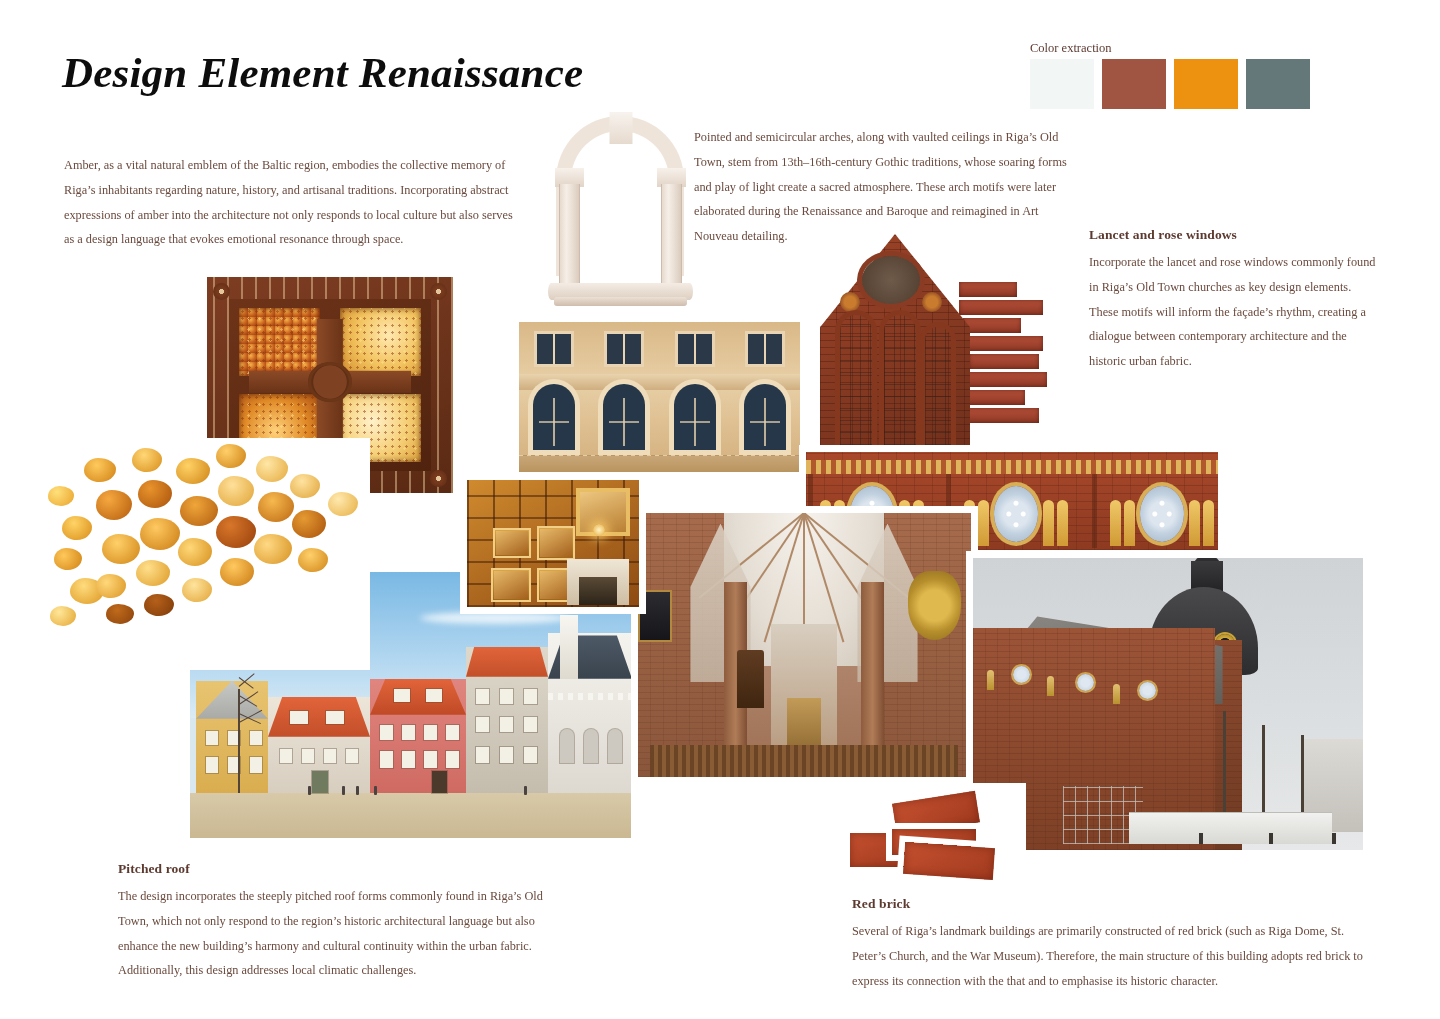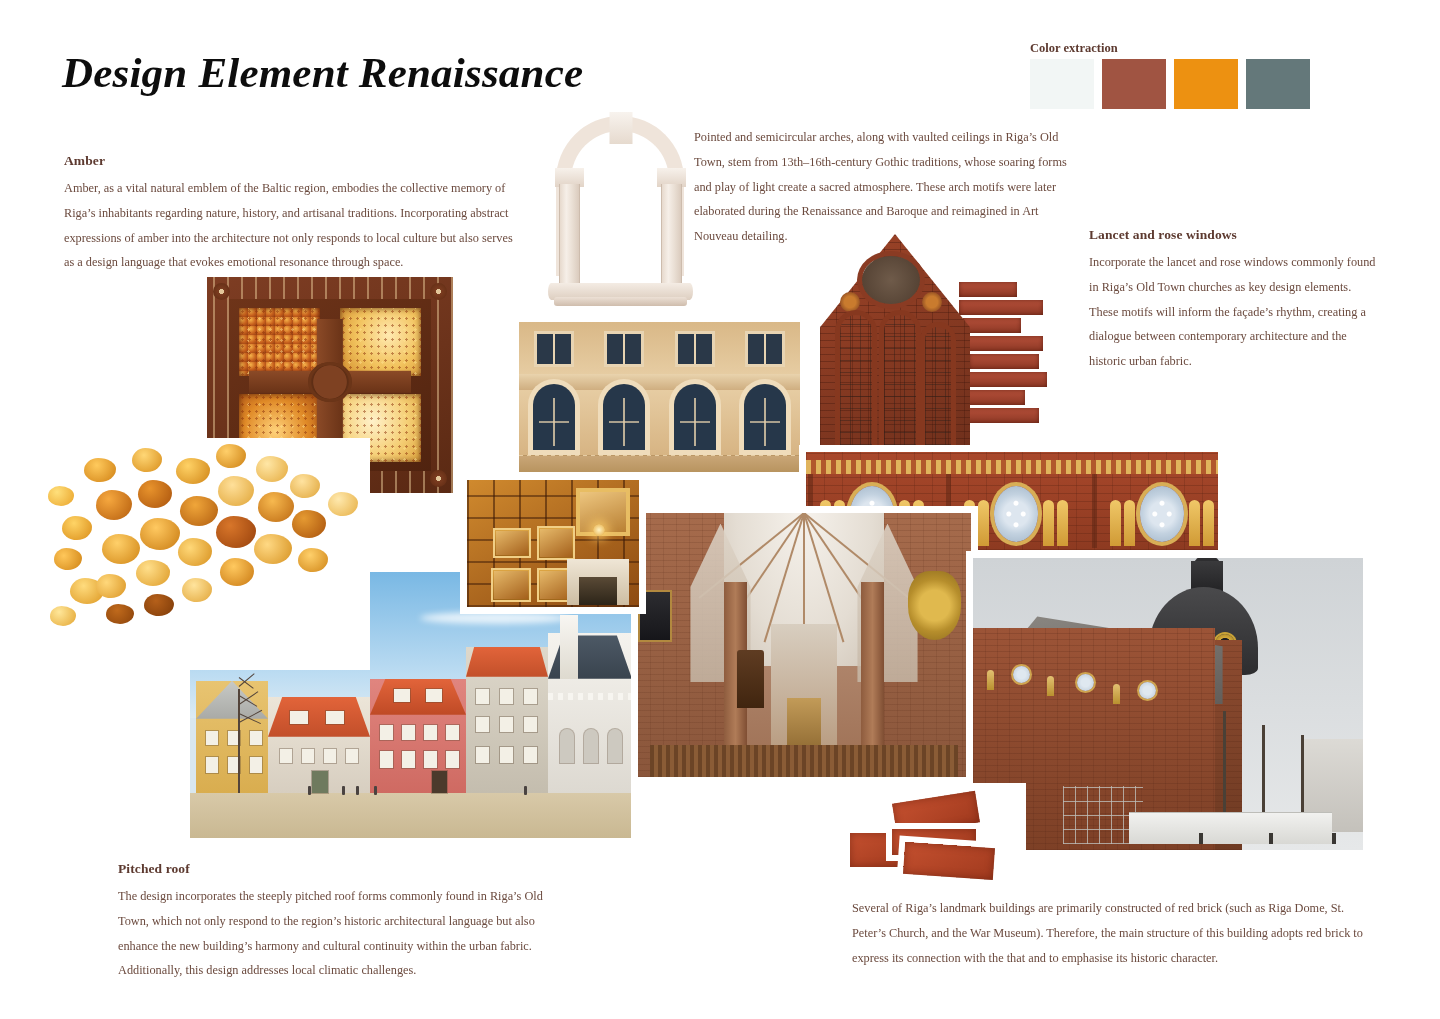--- a/index.html
+++ b/index.html
@@ -23,21 +23,21 @@
   .blk h3 {
     font-size: 13.5px; font-weight: bold; color: #5d3a30;
     margin-bottom: 7px; letter-spacing: .1px;
   }
   .blk p {
     font-size: 12.3px; line-height: 2.02; color: #6b4a3e;
     text-align: left;
   }
 
   
-  .ce-title { position: absolute; left: 1030px; top: 41px; font-size: 12.5px; font-weight: bold; color: #5d3a30; }
+  .ce-title { position: absolute; left: 1030px; top: 41px; font-size: 12.5px; font-weight: normal; color: #5d3a30; }
   .ce-row { position: absolute; left: 1030px; top: 59px; display: flex; gap: 8px; }
   .sw { width: 64px; height: 50px; }
 
   
   .card { position: absolute; overflow: hidden; background: #fff; }
   .ol { box-shadow: 0 0 0 7px #fff; }
 
   
   #amber-panel { left: 207px; top: 277px; width: 246px; height: 216px;
     background: linear-gradient(145deg,#7b3b22,#5e2b17); }
@@ -292,39 +292,39 @@
 
   <div class="ce-title">Color extraction</div>
   <div class="ce-row">
     <div class="sw" style="background:#f2f6f5"></div>
     <div class="sw" style="background:#a05442"></div>
     <div class="sw" style="background:#ed9111"></div>
     <div class="sw" style="background:#64787a"></div>
   </div>
 
   <div class="blk" style="left:64px; top:153px; width:450px;">
-    <h3>Amber</h3>
     <p>Amber, as a vital natural emblem of the Baltic region, embodies the collective memory of Riga’s inhabitants regarding nature, history, and artisanal traditions. Incorporating abstract expressions of amber into the architecture not only responds to local culture but also serves as a design language that evokes emotional resonance through space.</p>
   </div>
 
   <div class="blk" style="left:694px; top:125px; width:378px;">
     <p>Pointed and semicircular arches, along with vaulted ceilings in Riga’s Old Town, stem from 13th–16th-century Gothic traditions, whose soaring forms and play of light create a sacred atmosphere. These arch motifs were later elaborated during the Renaissance and Baroque and reimagined in Art Nouveau detailing.</p>
   </div>
 
   <div class="blk" style="left:1089px; top:227px; width:290px;">
     <h3>Lancet and rose windows</h3>
     <p>Incorporate the lancet and rose windows commonly found in Riga’s Old Town churches as key design elements. These motifs will inform the façade’s rhythm, creating a dialogue between contemporary architecture and the historic urban fabric.</p>
   </div>
 
   <div class="blk" style="left:118px; top:861px; width:440px;">
     <h3>Pitched roof</h3>
     <p>The design incorporates the steeply pitched roof forms commonly found in Riga’s Old Town, which not only respond to the region’s historic architectural language but also enhance the new building’s harmony and cultural continuity within the urban fabric. Additionally, this design addresses local climatic challenges.</p>
   </div>
 
   <div class="blk" style="left:852px; top:896px; width:520px;">
+    <h3>Red brick</h3>
     <p>Several of Riga’s landmark buildings are primarily constructed of red brick (such as Riga Dome, St. Peter’s Church, and the War Museum). Therefore, the main structure of this building adopts red brick to express its connection with the that and to emphasise its historic character.</p>
   </div>
 
   <div class="card ol" id="facade" style="z-index:5">
     <div class="fc-upper">
       <div class="fc-u-win"></div>
       <div class="fc-u-win"></div>
       <div class="fc-u-win"></div>
       <div class="fc-u-win"></div>
     </div>

